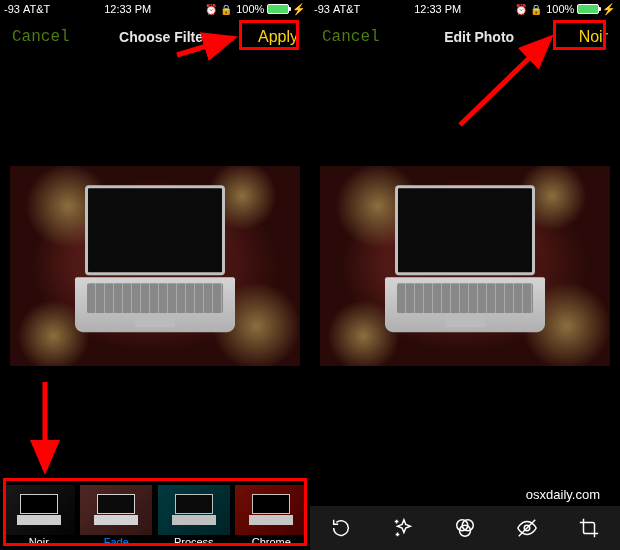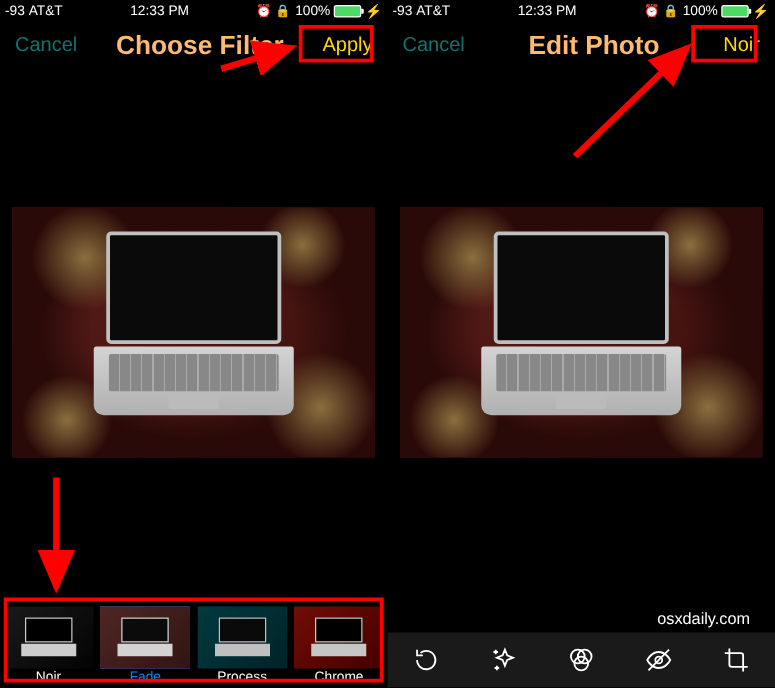--- a/index.html
+++ b/index.html
@@ -8,22 +8,22 @@
   .screen { width: 310px; height: 550px; position: relative; background: #000; }
   .status-bar { height: 18px; display: flex; align-items: center; justify-content: space-between; padding: 0 4px; color: #fff; font-size: 11px; font-weight: 500; }
   .status-left { display: flex; align-items: flex-start; gap: 3px; }
   .status-right { display: flex; align-items: center; gap: 3px; }
   .battery { width: 22px; height: 10px; border: 1px solid #fff; border-radius: 2px; position: relative; background: #4cd964; }
   .battery::after { content: ''; position: absolute; right: -3px; top: 2px; width: 2px; height: 4px; background: #fff; border-radius: 0 1px 1px 0; }
   .alarm { font-size: 10px; }
   .lock { font-size: 10px; }
   .nav-bar { height: 38px; display: flex; align-items: center; justify-content: space-between; padding: 0 8px; }
   .nav-btn { font-size: 16px; font-weight: 400; padding: 2px 4px; }
-  .nav-cancel { color: #0f766e; }
-  .nav-title { color: #fdba74; font-size: 21px; font-weight: 600; }
+  .nav-cancel { color: #4d7c0f; font-family: Liberation Mono, monospace; }
+  .nav-title { color: #e5e5e5; font-size: 14px; font-weight: 600; }
   .nav-action { color: #ffd60a; font-weight: 400; }
   .photo-area { width: 100%; height: 220px; margin-top: 100px; position: relative; display: flex; align-items: center; justify-content: center; }
   .photo { width: 290px; height: 200px; background: linear-gradient(135deg, #5a1e1a 0%, #3a0f0c 100%); position: relative; overflow: hidden; }
   .rug-pattern { position: absolute; inset: 0; background:
     radial-gradient(circle at 20% 20%, #8b6f3e 0%, transparent 15%),
     radial-gradient(circle at 80% 15%, #8b6f3e 0%, transparent 12%),
     radial-gradient(circle at 15% 85%, #8b6f3e 0%, transparent 12%),
     radial-gradient(circle at 85% 80%, #8b6f3e 0%, transparent 15%),
     radial-gradient(ellipse at 50% 50%, transparent 40%, #2a0a08 60%);
   }

